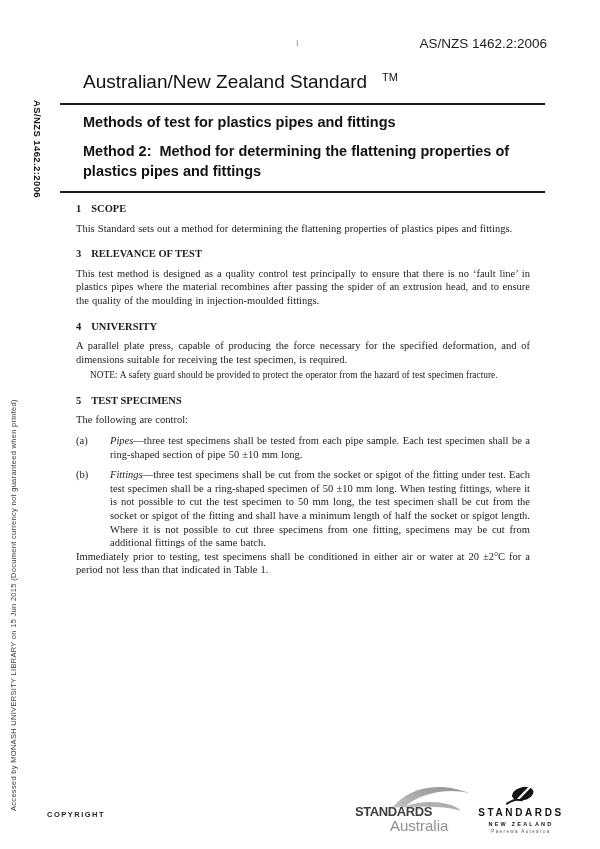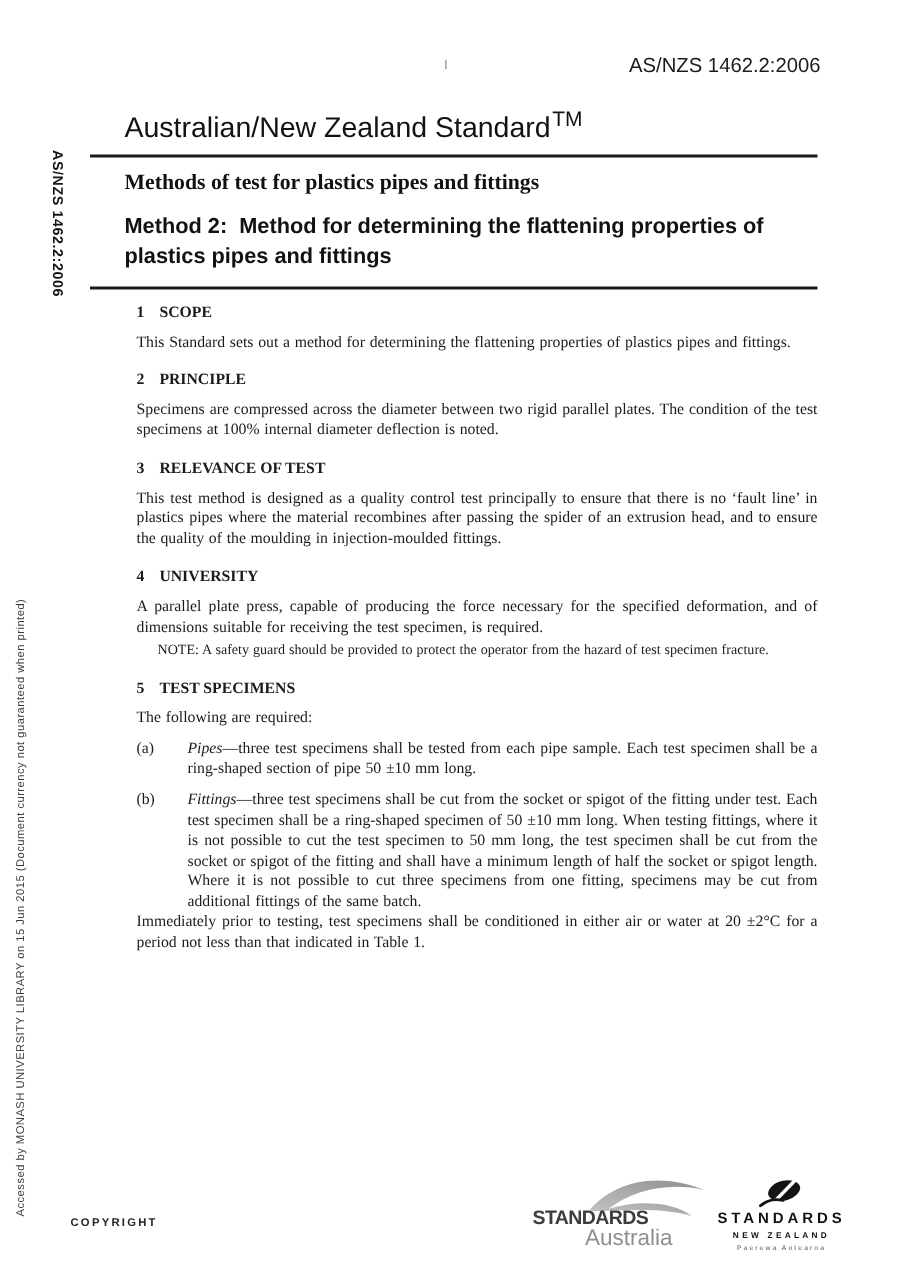--- a/index.html
+++ b/index.html
@@ -15,36 +15,36 @@
   }
   .page-marker {
     position:absolute; top:38px; left:296px;
     font-family:"Liberation Sans", sans-serif; font-size:9px; color:#8d8d8d;
   }
   .brand {
     position:absolute; top:71px; left:83px;
     font-family:"Liberation Sans", sans-serif; font-size:19px; color:#121212;
     white-space:nowrap;
   }
-  .brand sup { font-size:14px; margin-left:1px; }
+  .brand sup { font-size:11px; margin-left:15px; }
   .rule { position:absolute; left:60px; width:485px; height:2px; background:#1a1a1a; }
   .rule-top { top:103px; }
   .rule-bottom { top:191px; }
   .title-block {
     position:absolute; left:83px; top:112px; width:462px;
     font-family:"Liberation Sans", sans-serif; font-weight:bold; font-size:14.5px;
     color:#121212;
   }
-  .title-subject { margin:0 0 9px 0; line-height:20px;font-family:Liberation Serif, serif; }
+  .title-subject { margin:0 0 9px 0; line-height:20px; }
   .title-method { margin:0; line-height:20px; }
   .method-label { padding-right:8px;text-align:center; }
 
   
   .content {
-    position:absolute; left:91px; top:202px; width:454px;
+    position:absolute; left:76px; top:202px; width:454px;
     font-size:10.5px; line-height:13.6px;
   }
   .sec-heading { font-weight:bold; margin:12px 0 6px 0; }
   .section:first-child .sec-heading { margin-top:0; }
   .sec-num { margin-right:10px; }
   .para { margin:0; text-align:justify; word-spacing:0.5px;font-family:Liberation Serif, serif; }
   .note {
     margin:3px 0 0 14px; font-size:9.4px; line-height:12.4px;
     text-align:justify; word-spacing:0.3px;
   }
@@ -111,35 +111,31 @@
   </div>
 
   <div class="rule rule-bottom"></div>
 
   <div class="content" id="sections">
       <div class="section">
         <p class="sec-heading"><span class="sec-num">1</span><span class="sec-title">SCOPE</span></p>
         <p class="para">This Standard sets out a method for determining the flattening properties of plastics pipes and fittings.</p>
       </div>
       <div class="section">
-        <p class="sec-heading"><span class="sec-num">2</span><span class="sec-title">PRINCIPLE</span></p>
-        <p class="para">Specimens are compressed across the diameter between two rigid parallel plates. The condition of the test specimens at 100% internal diameter deflection is noted.</p>
-      </div>
-      <div class="section">
         <p class="sec-heading"><span class="sec-num">3</span><span class="sec-title">RELEVANCE OF TEST</span></p>
         <p class="para">This test method is designed as a quality control test principally to ensure that there is no ‘fault line’ in plastics pipes where the material recombines after passing the spider of an extrusion head, and to ensure the quality of the moulding in injection-moulded fittings.</p>
       </div>
       <div class="section">
         <p class="sec-heading"><span class="sec-num">4</span><span class="sec-title">UNIVERSITY</span></p>
         <p class="para">A parallel plate press, capable of producing the force necessary for the specified deformation, and of dimensions suitable for receiving the test specimen, is required.</p>
         <p class="note">NOTE: A safety guard should be provided to protect the operator from the hazard of test specimen fracture.</p>
       </div>
       <div class="section">
         <p class="sec-heading"><span class="sec-num">5</span><span class="sec-title">TEST SPECIMENS</span></p>
-        <p class="para">The following are required:</p>
+        <p class="para">The following are control:</p>
         <div class="list-item">
           <span class="item-label">(a)</span>
           <div class="item-text"><em>Pipes</em>—three test specimens shall be tested from each pipe sample. Each test specimen shall be a ring-shaped section of pipe 50 ±10 mm long.</div>
         </div>
         <div class="list-item">
           <span class="item-label">(b)</span>
           <div class="item-text"><em>Fittings</em>—three test specimens shall be cut from the socket or spigot of the fitting under test. Each test specimen shall be a ring-shaped specimen of 50 ±10 mm long. When testing fittings, where it is not possible to cut the test specimen to 50 mm long, the test specimen shall be cut from the socket or spigot of the fitting and shall have a minimum length of half the socket or spigot length. Where it is not possible to cut three specimens from one fitting, specimens may be cut from additional fittings of the same batch.</div>
         </div>
       </div>
       <div class="section">

